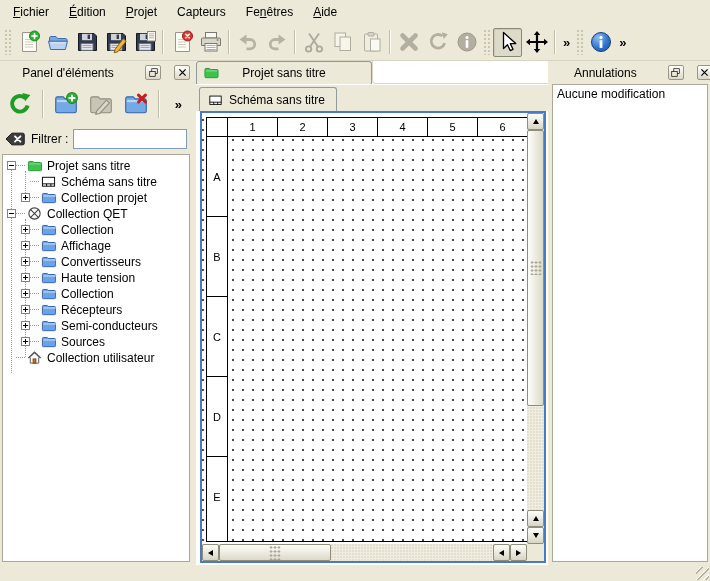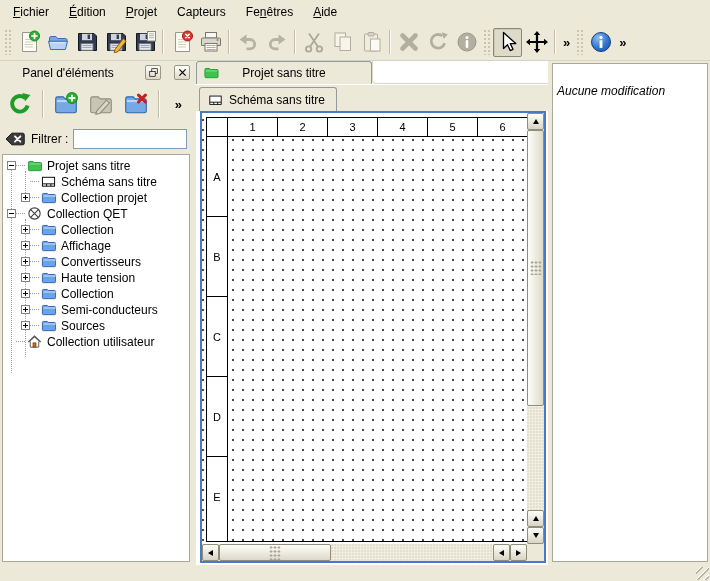--- a/index.html
+++ b/index.html
@@ -132,21 +132,21 @@
   .hthumb{width:112px;border:1px solid #8f8d7c;border-radius:2px;
     background:linear-gradient(#fefefa,#ddd9c9);position:relative;box-sizing:border-box;}
   .vthumb::after,.hthumb::after{content:"";position:absolute;left:50%;top:50%;transform:translate(-50%,-50%);
     width:11px;height:14px;
     background-image:radial-gradient(circle at 1.5px 1.5px,#aaa695 1px,rgba(0,0,0,0) 1.2px);
     background-size:4px 4px;}
   .sb-track{flex:1;}
 
   
   .undo-list{flex:1;background:#fff;border:1px solid #aca899;margin:2px 2px 3px 0;overflow:hidden;}
-  .undo-item{padding:20px 4px;white-space:nowrap;font-style:italic;}
+  .undo-item{padding:2px 4px;white-space:nowrap;}
 
   
   .statusbar{height:16px;flex:none;background:#ece9d8;position:relative;}
   .resize-grip{position:absolute;right:1px;bottom:1px;width:13px;height:13px;
     background:repeating-linear-gradient(135deg,rgba(0,0,0,0) 0 3px,#fff 3px 4px,#b5b1a0 4px 5.5px);}
 </style>
 </head>
 <body>
 
 <div class="app">
@@ -566,20 +566,37 @@
               </svg>
             </span>
             <span class="hstub"></span>
             <span class="tree-icon">
               <svg viewBox="0 0 16 16" xmlns="http://www.w3.org/2000/svg">
                 <path d="M1.5 4.7c0-.6.4-1 1-1h4.2l1.1 1.1h6.7c.6 0 1 .4 1 1v6.7c0 .6-.4 1-1 1h-12c-.6 0-1-.4-1-1z" fill="#6ba3e8" stroke="#2f62a8"></path>
                 <path d="M2.4 6.4h13.2" stroke="#aecdf4" stroke-width="1.6"></path>
               </svg>
             </span>
             <span class="tree-label">Collection</span>
+          </div>
+          <div class="tree-row">
+            <span class="tree-indent" style="width: 18px;"></span>
+            <span class="expander">
+              <svg viewBox="0 0 9 9" xmlns="http://www.w3.org/2000/svg">
+                <rect x="0.5" y="0.5" width="8" height="8" fill="#fff" stroke="#848280"></rect>
+                <path d="M2 4.5h5M4.5 2v5" stroke="#000"></path>
+              </svg>
+            </span>
+            <span class="hstub"></span>
+            <span class="tree-icon">
+              <svg viewBox="0 0 16 16" xmlns="http://www.w3.org/2000/svg">
+                <path d="M1.5 4.7c0-.6.4-1 1-1h4.2l1.1 1.1h6.7c.6 0 1 .4 1 1v6.7c0 .6-.4 1-1 1h-12c-.6 0-1-.4-1-1z" fill="#6ba3e8" stroke="#2f62a8"></path>
+                <path d="M2.4 6.4h13.2" stroke="#aecdf4" stroke-width="1.6"></path>
+              </svg>
+            </span>
+            <span class="tree-label">Récepteurs</span>
           </div>
           <div class="tree-row">
             <span class="tree-indent" style="width: 18px;"></span>
             <span class="expander">
               <svg viewBox="0 0 9 9" xmlns="http://www.w3.org/2000/svg">
                 <rect x="0.5" y="0.5" width="8" height="8" fill="#fff" stroke="#848280"></rect>
                 <path d="M2 4.5h5M4.5 2v5" stroke="#000"></path>
               </svg>
             </span>
             <span class="hstub"></span>
@@ -700,20 +717,40 @@
               <span class="arr arr-right"></span>
             </button>
         </div>
         <div class="sb-corner"></div>
       </div>
     </div>
 
     <div class="splitter"></div>
 
     <div class="dock dock-right">
+      <div class="dock-titlebar">
+        <div class="dock-grip"></div>
+        <div class="dock-title">Annulations</div>
+        <div class="dock-grip"></div>
+        <button class="dock-btn">
+            <span>
+              <svg viewBox="0 0 16 16" xmlns="http://www.w3.org/2000/svg">
+                <rect x="5.5" y="2.5" width="8" height="7" fill="none" stroke="#000"></rect>
+                <rect x="2.5" y="6.5" width="8" height="7" fill="#ece9d8" stroke="#000"></rect>
+              </svg>
+            </span>
+          </button>
+        <button class="dock-btn">
+            <span>
+              <svg viewBox="0 0 16 16" xmlns="http://www.w3.org/2000/svg">
+                <path d="M3.5 3.5l9 9M12.5 3.5l-9 9" stroke="#000" stroke-width="1.7"></path>
+              </svg>
+            </span>
+          </button>
+      </div>
       <div class="undo-list">
           <div class="undo-item">Aucune modification</div>
         </div>
     </div>
 
   </div>
 
   <div class="statusbar">
     <div class="resize-grip"></div>
   </div>

